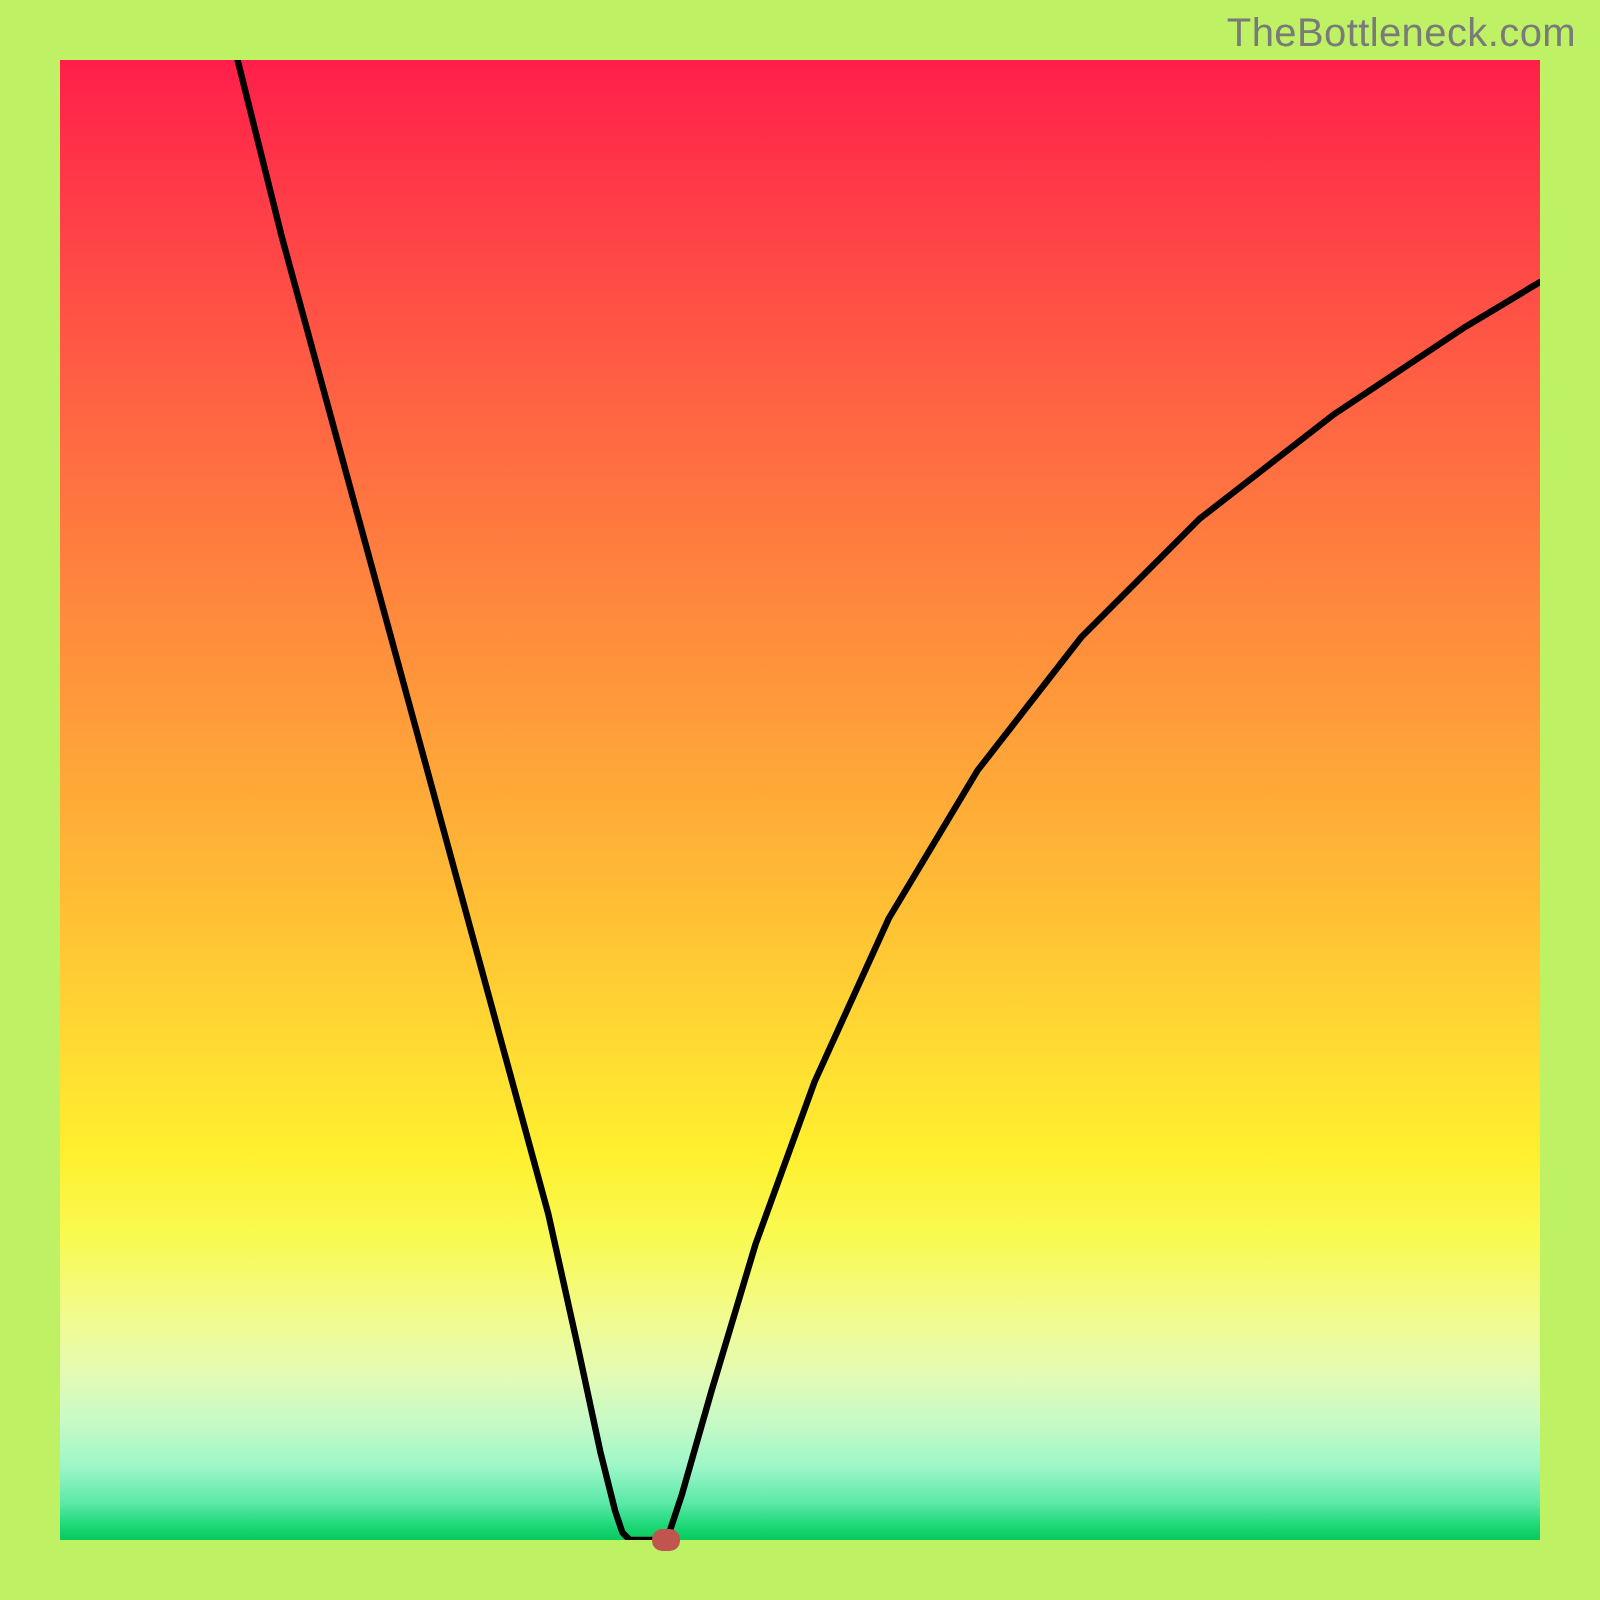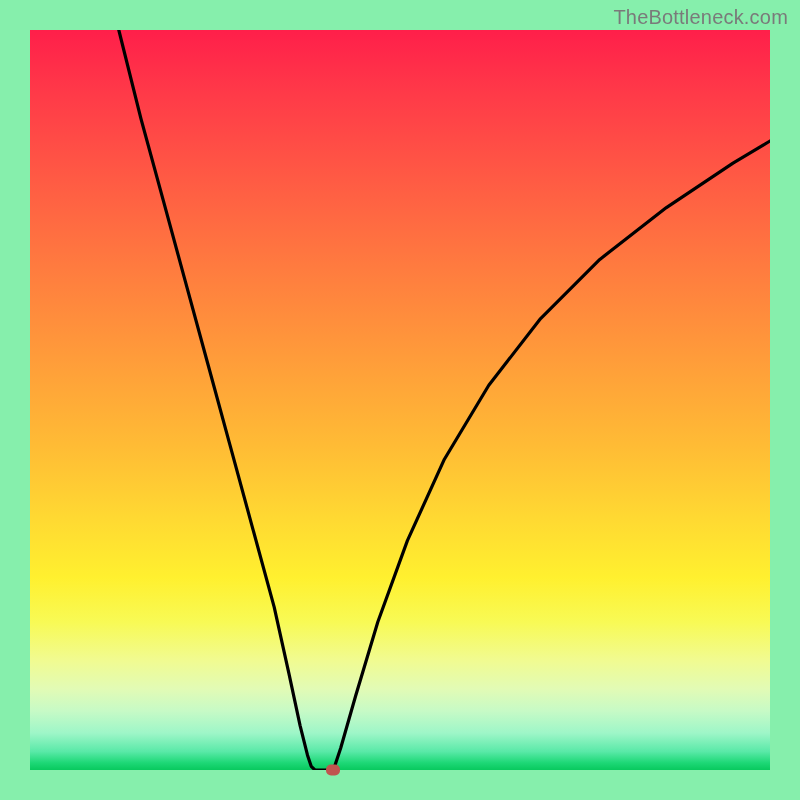--- a/index.html
+++ b/index.html
@@ -8,21 +8,21 @@
     width: 800px;
     height: 800px;
     overflow: hidden;
     background: #000;
     font-family: Arial, Helvetica, sans-serif;
   }
   .frame {
     position: relative;
     width: 800px;
     height: 800px;
-    background: #86efac;
+    background: #bef264;
   }
   .plot-area {
     position: absolute;
     left: 30px;
     top: 30px;
     width: 740px;
     height: 740px;
     
     background: linear-gradient(
       to bottom,

